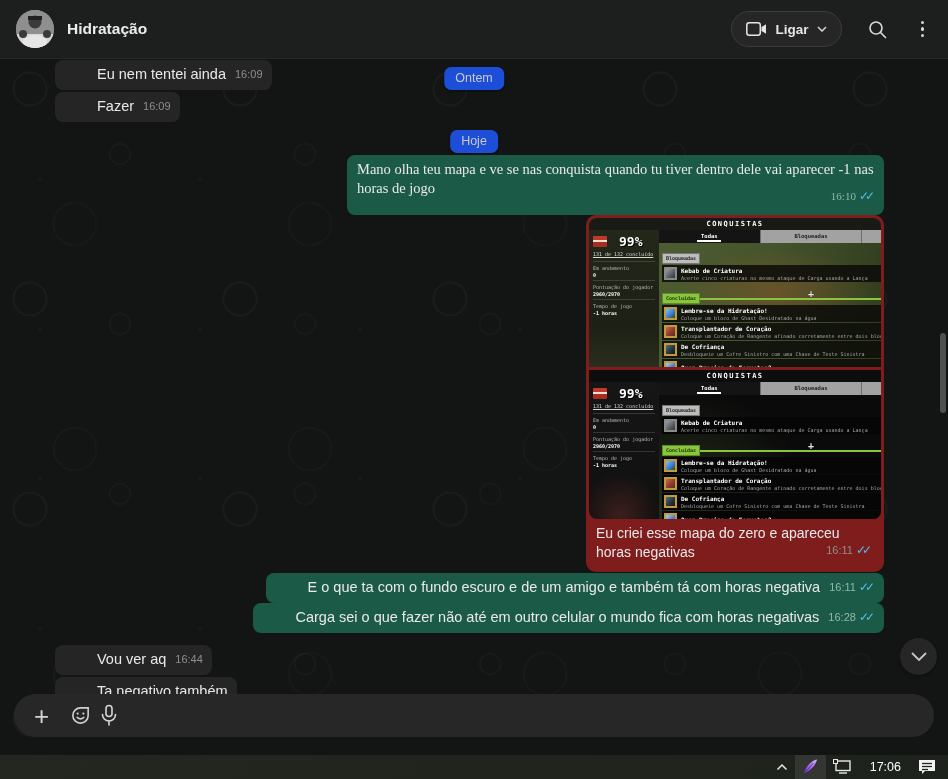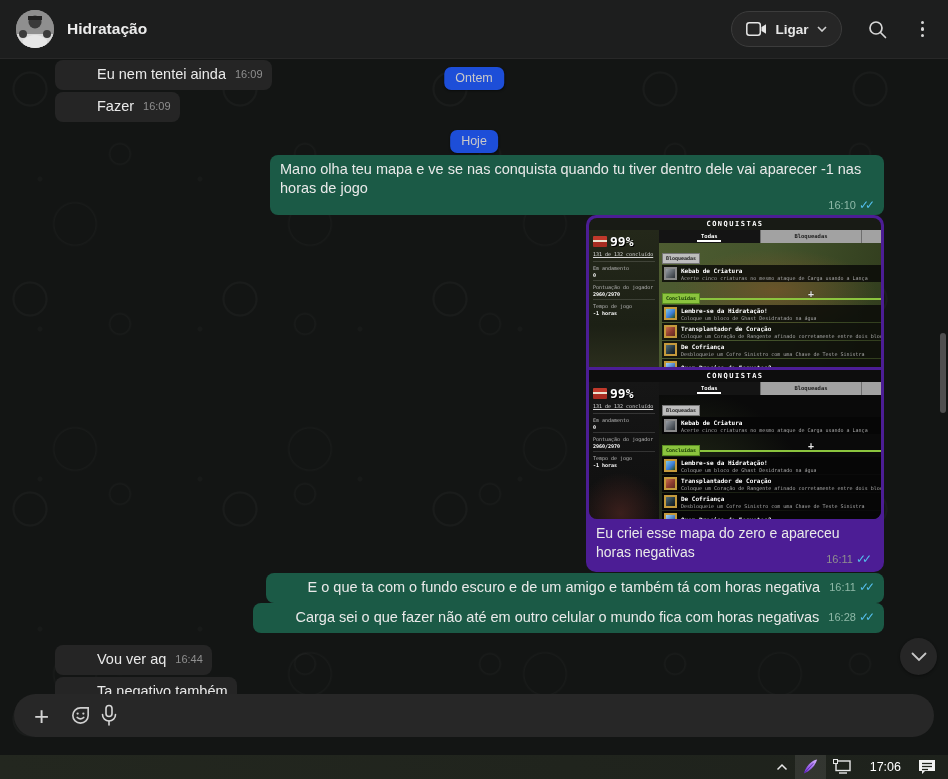--- a/index.html
+++ b/index.html
@@ -32,45 +32,45 @@
   .kebab i { width:3.5px; height:3.5px; border-radius:50%; background:#d6d6d6; }
 
   
   .msg { position:absolute; z-index:1; border-radius:8px; color:#e9e9e9; font-size:14.5px; line-height:19px; }
   .msg.in  { background:#252525; left:55px; padding:5px 9px 6px 10px; }
   .msg.out { background:#1b5a46; right:64px; padding:5px 9px 6px 10px; }
   .msg .row { display:flex; align-items:flex-end; white-space:nowrap;margin-left:32px; }
   .meta { font-size:11px; color:#8f8f8f; margin-left:9px; display:inline-flex; align-items:center; gap:3px; white-space:nowrap; }
   .out .meta { color:#8fb9a8; }
   .ticks { color:#53bdeb; font-size:12px; letter-spacing:-4px; padding-right:4px; }
-  .meta-abs { position:absolute; right:9px; bottom:0; }
-
-  .msg.block { width:614px; white-space:normal; padding-bottom:17px; }
+  .meta-abs { position:absolute; right:9px; bottom:9px; }
+
+  .msg.block { width:537px; white-space:normal; padding-bottom:17px;font-family:Liberation Serif, serif; }
 
   .date-chip { position:absolute; left:50%; transform:translateX(-50%); background:#1d4ed8;
     color:#c9c9c9; font-size:12.5px; padding:4px 11px 5px; border-radius:7px; z-index:2;
     box-shadow:0 1px 2px rgba(0,0,0,.45); }
 
   
-  .img-msg { position:absolute; right:64px; top:215px; width:298px; background:#4c1d95;
+  .img-msg { position:absolute; right:64px; top:215px; width:298px; background:#7f1d1d;
     border-radius:10px; padding:3px; z-index:1; }
   .img-stack { display:flex; flex-direction:column; gap:3px; border-radius:8px; overflow:hidden; cursor:pointer; }
   .caption { position:relative; padding:5px 7px 7px; color:#e9e9e9; font-size:14px; line-height:19px; }
 
   
   .mc-panel { width:292px; height:149px; overflow:hidden; font-family:"DejaVu Sans Mono", monospace; position:relative; }
   .mc-title { height:12px; text-align:center; color:#fff; font-size:7px; font-weight:bold;
     letter-spacing:1.5px; line-height:13px; }
   .mc-v1 .mc-title { background:#181b15; }
   .mc-v2 .mc-title { background:#0d0d0d; }
   .mc-body { display:flex; height:137px; }
   .mc-left { width:70px; padding:4px 4px 0; flex:0 0 70px; }
   .mc-v1 .mc-left { background:linear-gradient(180deg,#24281a,#1c2015 70%,#2b2e1d); }
   .mc-v2 .mc-left { background:radial-gradient(circle at 45% 96%, #3a1f1c 0, transparent 30%), linear-gradient(180deg,#161616,#0f0f0f); }
-  .mc-pct-row { display:flex; align-items:center; gap:3px; }
+  .mc-pct-row { display:flex; align-items:center; gap:12px; }
   .mc-book { width:14px; height:11px; background:linear-gradient(180deg,#c0392b 0 40%,#ece2cf 40% 58%,#a82c21 58%); border-radius:1px; }
   .mc-pct { color:#fff; font-size:13px; font-weight:bold; text-shadow:1px 1px 0 #000; }
   .mc-progress { color:#d8d8d8; font-size:5px; text-decoration:underline; margin:2px 0 4px; }
   .mc-stat { border-top:1px solid rgba(255,255,255,.14); padding:2.5px 0; }
   .mc-stat .lbl { color:#b5b5b5; font-size:5px; }
   .mc-stat .val { color:#fff; font-size:5px; font-weight:bold; margin-top:1px; }
   .mc-right { flex:1; display:flex; flex-direction:column; position:relative; }
   .mc-v1 .mc-right { background:
       radial-gradient(ellipse at 38% 44%, rgba(118,84,41,.75) 0, transparent 38%),
       linear-gradient(100deg,#4e5c31 0%,#44542c 35%,#333f1f 70%,#2a351b 100%); }

